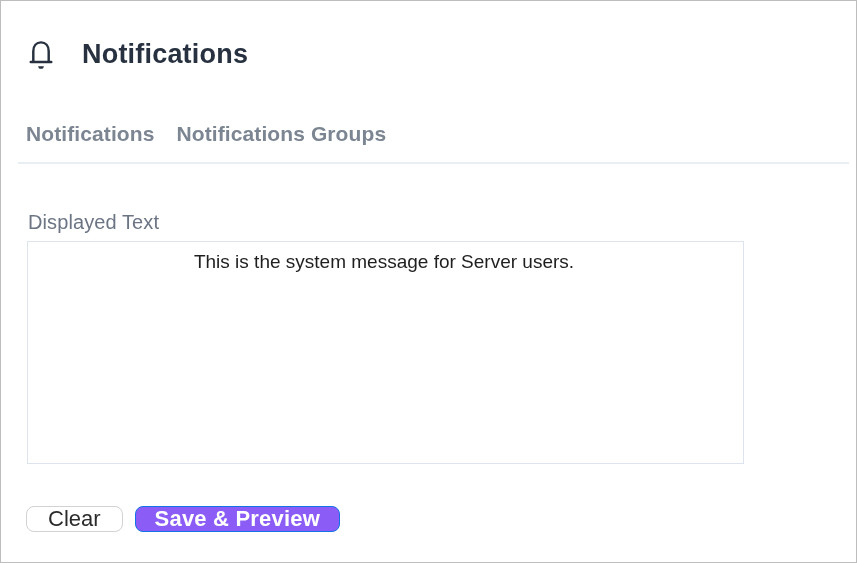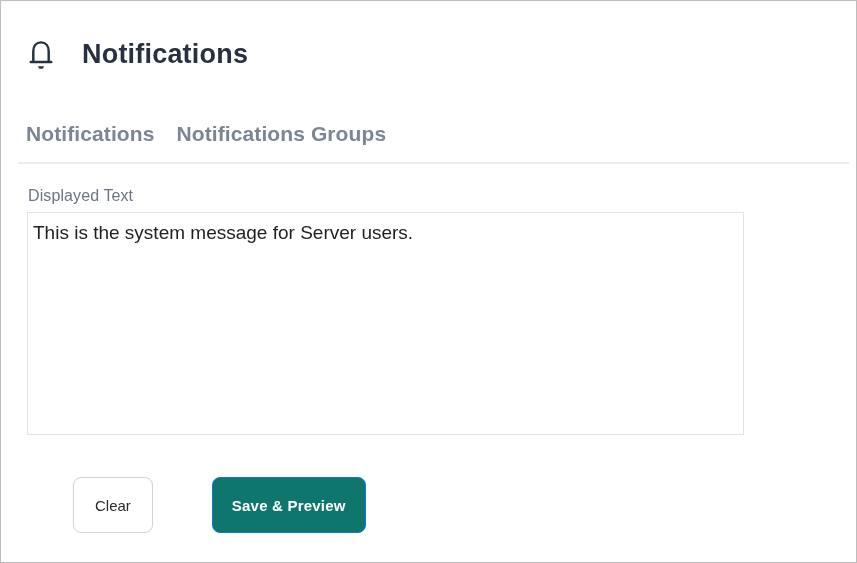--- a/index.html
+++ b/index.html
@@ -53,68 +53,68 @@
     content: "";
     position: absolute;
     left: 0; right: 0;
     bottom: -2px;
     height: 3px;
     background: #1273e6;
   }
 
   
   .field-label {
-    margin: 23px 0 0 27px;
-    font-size: 16px;
+    margin: 47px 0 0 27px;
+    font-size: 20px;
     color: #6c7584;
     letter-spacing: 0.1px;
   }
   .message-textarea {
     display: block;
     margin: 7px 0 0 26px;
     width: 717px;
     height: 223px;
     border: 1px solid #dde4ee;
     background: #ffffff;
     resize: none;
     outline: none;
     padding: 8px 8px 8px 5px;
     font-family: "Liberation Sans", sans-serif;
     font-size: 19px;
     color: #1f1f1f;
     line-height: 1.3;
     border-radius: 0;
+    text-align: center;
   }
 
   
   .action-bar {
     display: flex;
     align-items: center;
     gap: 12px;
     margin: 42px 0 0 25px;
   }
   .btn {
-    height: 56px;
+    height: 26px;
     border-radius: 8px;
     font-family: "Liberation Sans", sans-serif;
-    font-size: 15px;
+    font-size: 22px;
     cursor: pointer;
     display: inline-flex;
     align-items: center;
     justify-content: center;
-    margin-left: 47px;
   }
   .btn-secondary {
     background: #ffffff;
     border: 1px solid #d2d2d2;
     color: #2b2b2b;
     padding: 0 21px;
   }
   .btn-primary {
-    background: #0f766e;
+    background: #8b5cf6;
     border: 1px solid #1273e6;
     color: #ffffff;
     font-weight: 600;
     padding: 0 19px;
     letter-spacing: 0.2px;
   }
 </style>
 </head>
 <body>
 

